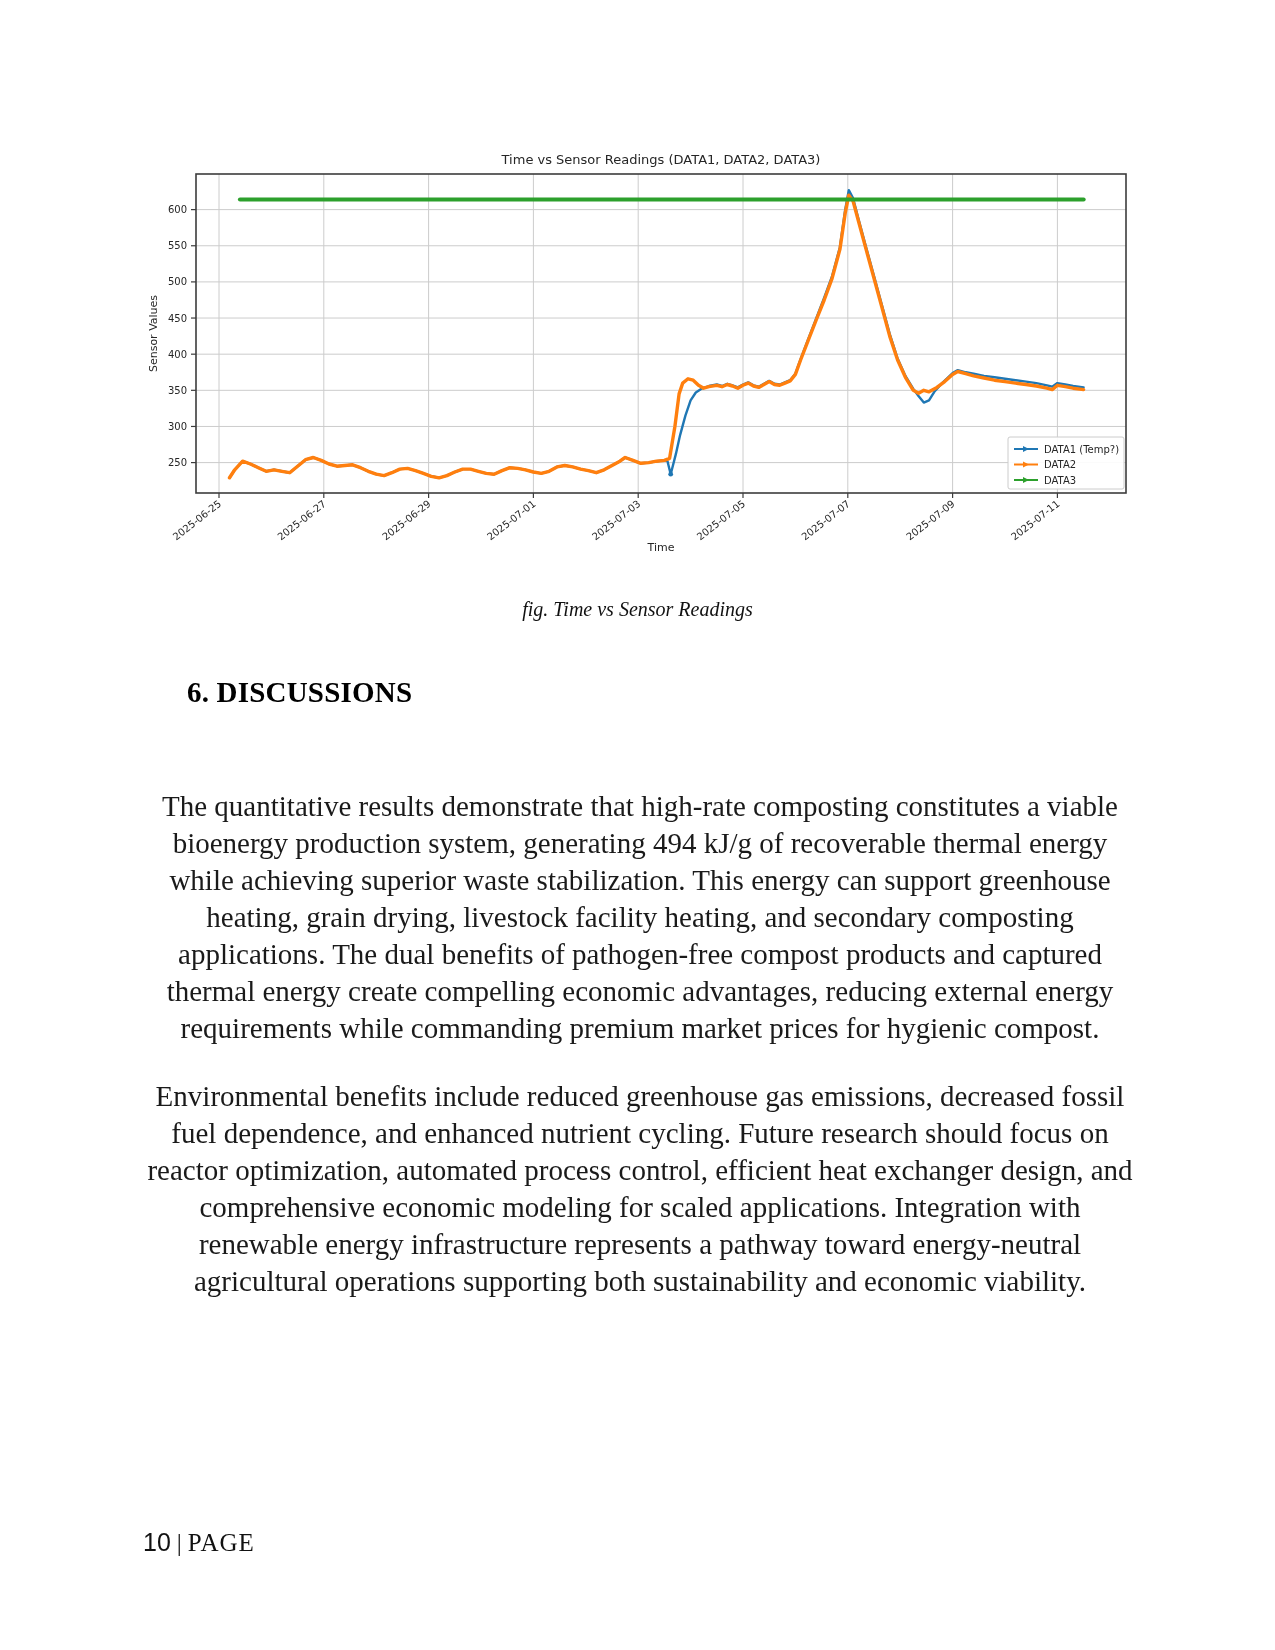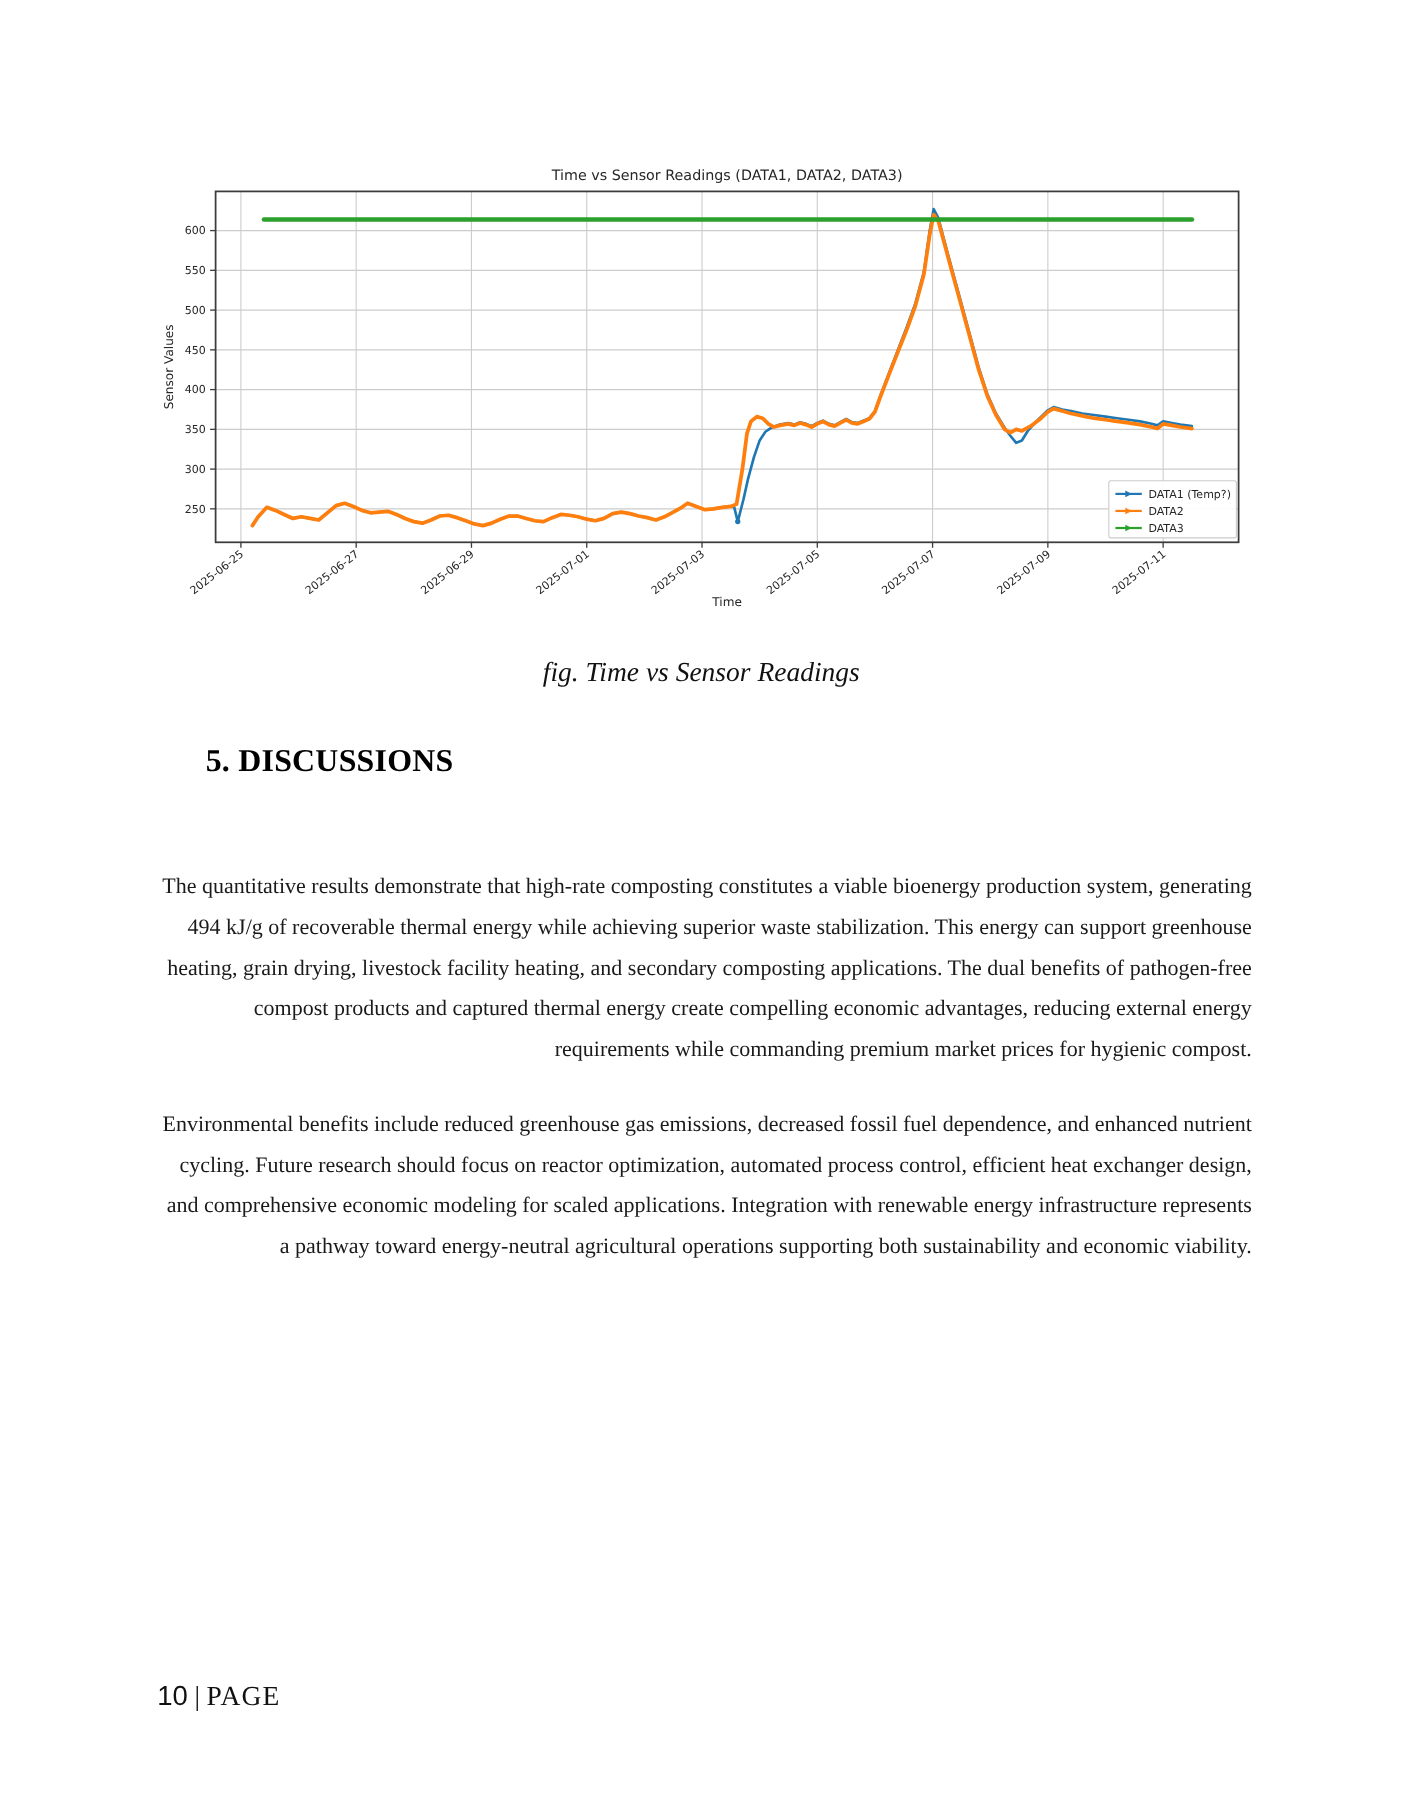--- a/index.html
+++ b/index.html
@@ -10,35 +10,35 @@
     font-family:"Liberation Serif", serif;
     color:#1a1a1a;
     overflow:hidden;
   }
   #figure-block{position:absolute;left:0;top:0;width:1275px;height:570px;}
   #chart-svg{position:absolute;left:0;top:0;}
   #figure-caption{
     position:absolute;left:0;top:598px;width:1275px;
     text-align:center;
     font-style:italic;
-    font-size:25px;
+    font-size:20px;
     color:#111;
   }
   #section-heading{
     position:absolute;left:187px;top:676px;
     font-weight:bold;
     font-size:29px;
     letter-spacing:0.2px;
     color:#000;
   }
   #body-text{
     position:absolute;left:142px;top:788px;width:996px;
-    font-size:20px;
+    font-size:29px;
     line-height:37px;
-    text-align:right;
+    text-align:center;
   }
   #body-text p{margin:0 0 31px 0;}
   #page-footer{
     position:absolute;left:143px;top:1528px;
     font-size:25px;color:#111;
   }
   #page-footer .num{font-family:"Liberation Sans", sans-serif;}
   #page-footer .sep{margin:0 6px;}
   #page-footer .label{letter-spacing:1px;}
 </style>
@@ -131,21 +131,21 @@
           <text x="1044" y="468" fill="#262626" font-family="&quot;DejaVu Sans&quot;, sans-serif" font-size="10">DATA2</text>
           <line x1="1014" y1="480" x2="1038" y2="480" stroke="#2ca02c" stroke-width="2"></line>
           <path d="M1023 477 L1029 480 L1023 483 Z" fill="#2ca02c"></path>
           <text x="1044" y="483.5" fill="#262626" font-family="&quot;DejaVu Sans&quot;, sans-serif" font-size="10">DATA3</text>
         </g>
       </svg>
   </div>
 
   <div id="figure-caption">fig. Time vs Sensor Readings</div>
 
-  <div id="section-heading">5. DISCUSSIONS</div>
+  <div id="section-heading">6. DISCUSSIONS</div>
 
   <div id="body-text">
     <p>The quantitative results demonstrate that high-rate composting constitutes a viable bioenergy production system, generating 494 kJ/g of recoverable thermal energy while achieving superior waste stabilization. This energy can support greenhouse heating, grain drying, livestock facility heating, and secondary composting applications. The dual benefits of pathogen-free compost products and captured thermal energy create compelling economic advantages, reducing external energy requirements while commanding premium market prices for hygienic compost.</p>
     <p>Environmental benefits include reduced greenhouse gas emissions, decreased fossil fuel dependence, and enhanced nutrient cycling. Future research should focus on reactor optimization, automated process control, efficient heat exchanger design, and comprehensive economic modeling for scaled applications. Integration with renewable energy infrastructure represents a pathway toward energy-neutral agricultural operations supporting both sustainability and economic viability.</p>
   </div>
 
   <div id="page-footer">
     <span class="num">10</span><span class="sep">|</span><span class="label">PAGE</span>
   </div>
 

